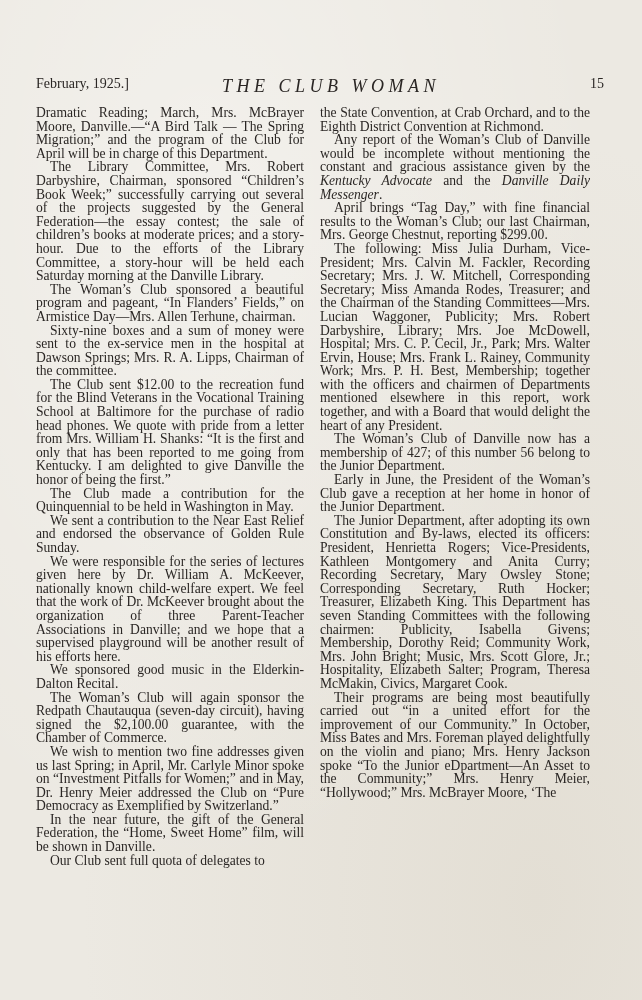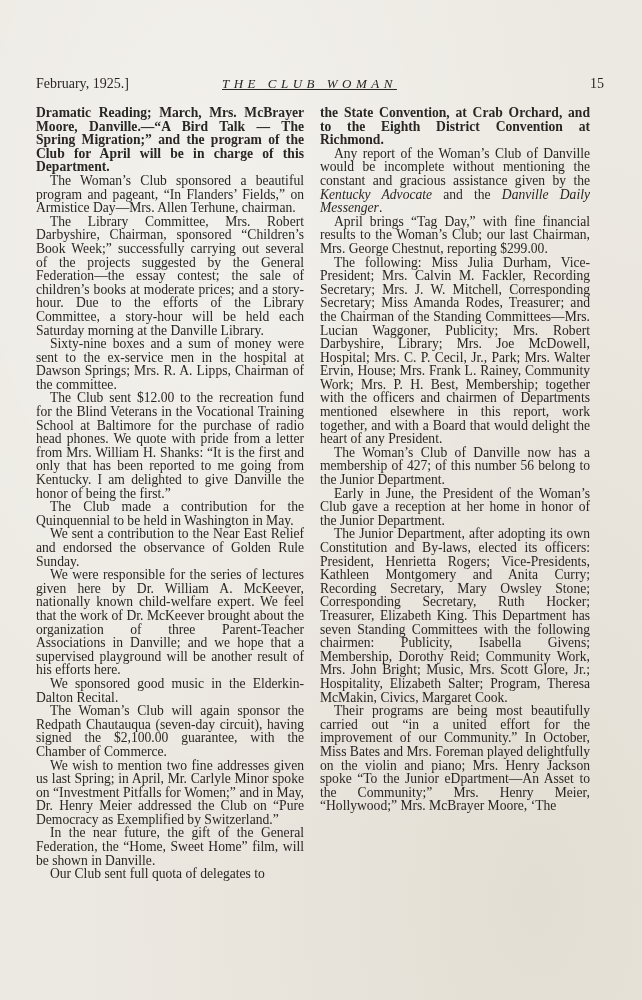--- a/index.html
+++ b/index.html
@@ -15,48 +15,48 @@
       radial-gradient(ellipse at 30% 20%, rgba(255,255,255,0.35), rgba(0,0,0,0) 60%),
       radial-gradient(ellipse at 80% 90%, rgba(200,190,170,0.25), rgba(0,0,0,0) 60%),
       #ece9e2;
     padding-left: 29px;
   }
   .header {
     position:absolute; top:76px; left:36px; width:568px; height:18px;
     font-family:"Liberation Serif", serif; font-size:14px;
   }
   .header .date { position:absolute; left:0; top:0; }
-  .header .title { position:absolute; left:186px; top:0; font-style:italic; letter-spacing:4.5px; font-size:13px;text-decoration:underline; }
+  .header .title { position:absolute; left:186px; top:0; font-style:italic; letter-spacing:4.5px; font-size:18px; }
   .header .pageno { position:absolute; right:0; top:0; }
   .col {
     position:absolute; top:106px; width:268px;
     font-family:"Liberation Serif", serif;
     font-size:13.6px; line-height:13.6px;
     text-align:justify; hyphens:none;
   }
   .col.left { left:36px; }
   .col.right { left:320px; width:270px; }
   .col p { margin:0; text-indent:14px; }
-  .col p.noindent { text-indent:0;font-weight:bold; }
+  .col p.noindent { text-indent:0; }
   .ital { font-style:italic; }
 </style>
 </head>
 <body>
 
 <div class="page">
   <div class="header">
     <span class="date">February, 1925.]</span>
     <span class="title">THE CLUB WOMAN</span>
     <span class="pageno">15</span>
   </div>
 
   <div class="col left">
     <p class="noindent">Dramatic Reading; March, Mrs. McBrayer Moore, Danville.—“A Bird Talk — The Spring Migration;” and the program of the Club for April will be in charge of this Department.</p>
+    <p>The Library Committee, Mrs. Robert Darbyshire, Chairman, sponsored “Children’s Book Week;” successfully carrying out several of the projects suggested by the General Federation—the essay contest; the sale of children’s books at moderate prices; and a story-hour. Due to the efforts of the Library Committee, a story-hour will be held each Saturday morning at the Danville Library.</p>
     <p>The Woman’s Club sponsored a beautiful program and pageant, “In Flanders’ Fields,” on Armistice Day—Mrs. Allen Terhune, chairman.</p>
-    <p>The Library Committee, Mrs. Robert Darbyshire, Chairman, sponsored “Children’s Book Week;” successfully carrying out several of the projects suggested by the General Federation—the essay contest; the sale of children’s books at moderate prices; and a story-hour. Due to the efforts of the Library Committee, a story-hour will be held each Saturday morning at the Danville Library.</p>
     <p>Sixty-nine boxes and a sum of money were sent to the ex-service men in the hospital at Dawson Springs; Mrs. R. A. Lipps, Chairman of the committee.</p>
     <p>The Club sent $12.00 to the recreation fund for the Blind Veterans in the Vocational Training School at Baltimore for the purchase of radio head phones. We quote with pride from a letter from Mrs. William H. Shanks: “It is the first and only that has been reported to me going from Kentucky. I am delighted to give Danville the honor of being the first.”</p>
     <p>The Club made a contribution for the Quinquennial to be held in Washington in May.</p>
     <p>We sent a contribution to the Near East Relief and endorsed the observance of Golden Rule Sunday.</p>
     <p>We were responsible for the series of lectures given here by Dr. William A. McKeever, nationally known child-welfare expert. We feel that the work of Dr. McKeever brought about the organization of three Parent-Teacher Associations in Danville; and we hope that a supervised playground will be another result of his efforts here.</p>
     <p>We sponsored good music in the Elderkin-Dalton Recital.</p>
     <p>The Woman’s Club will again sponsor the Redpath Chautauqua (seven-day circuit), having signed the $2,100.00 guarantee, with the Chamber of Commerce.</p>
     <p>We wish to mention two fine addresses given us last Spring; in April, Mr. Carlyle Minor spoke on “Investment Pitfalls for Women;” and in May, Dr. Henry Meier addressed the Club on “Pure Democracy as Exemplified by Switzerland.”</p>
     <p>In the near future, the gift of the General Federation, the “Home, Sweet Home” film, will be shown in Danville.</p>
     <p>Our Club sent full quota of delegates to</p>

